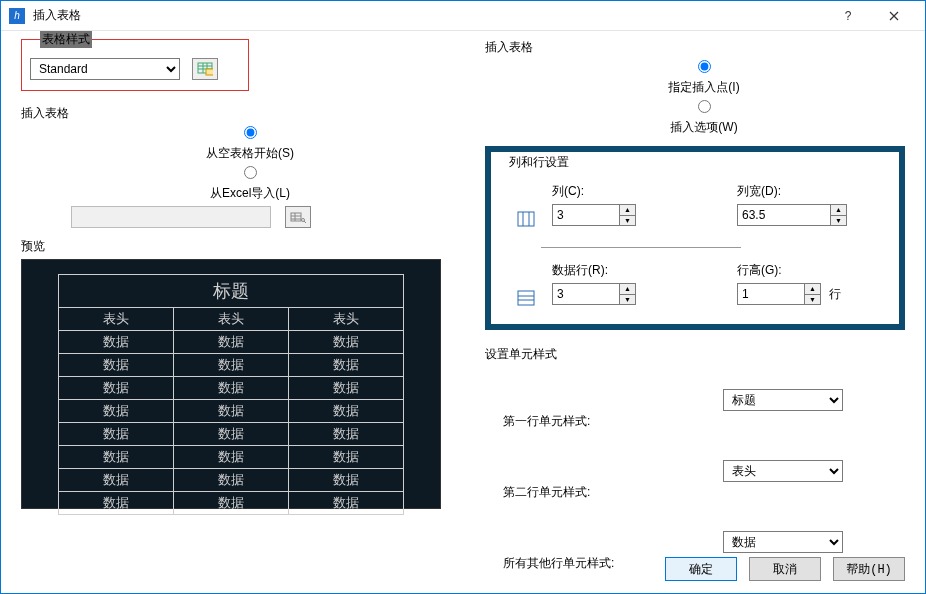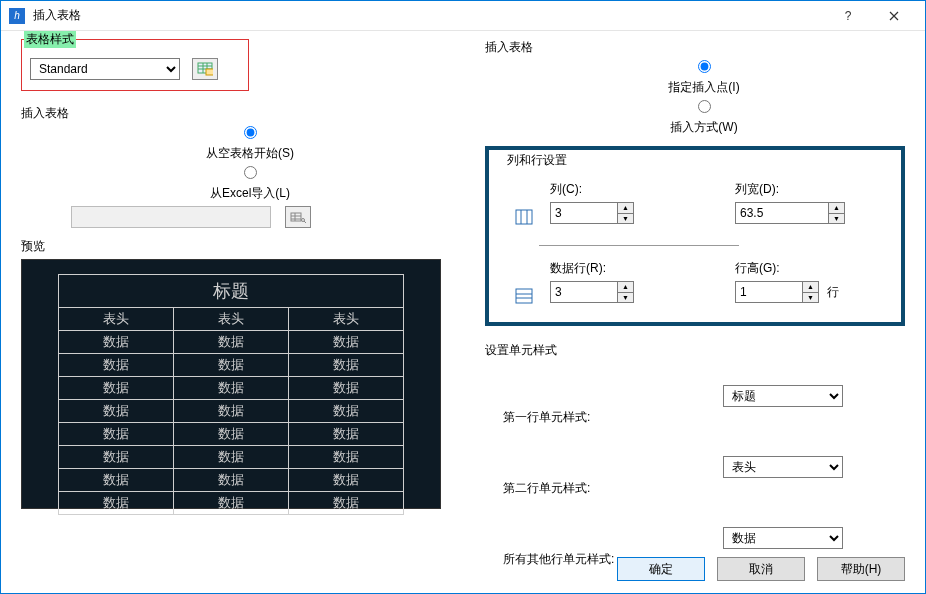--- a/index.html
+++ b/index.html
@@ -44,29 +44,29 @@
 .spin .arrows span:first-child { border-bottom: 1px solid #7a7a7a; }
 .unit { margin-left: 8px; }
 
 .hr { border: none; border-top: 1px solid #999; margin: 6px 0 6px 32px; width: 200px; }
 
 .cell-style-row { display: flex; align-items: center; margin: 6px 0 10px 0; }
 .cell-style-row label { width: 220px; margin-top: 44px; }
 .cell-style-row select { width: 120px; }
 
 .footer { position: absolute; bottom: 12px; right: 20px; display: flex; gap: 12px; }
-.btn { width: 88px; height: 24px; border: 1px solid #888; background: #e1e1e1; display: flex; align-items: center; justify-content: center; cursor: pointer; }
+.btn { width: 72px; height: 24px; border: 1px solid #888; background: #e1e1e1; display: flex; align-items: center; justify-content: center; cursor: pointer; font-family: Liberation Mono, monospace; }
 .btn.default { border: 1px solid #0078d7; background: #e5f1fb; }
 
 .style-group-box { position: relative; }
-.style-group-box .group-title { position: absolute; top: -9px; left: 2px; background: #86efac; padding: 0 2px; }
+.style-group-box .group-title { position: absolute; top: -9px; left: 18px; background: #737373; padding: 0 2px; }
 .style-group-box .body { padding-top: 6px; gap: 12px; }
 .red-box-style { border: 1px solid #d33; padding-top: 12px; margin-bottom: 14px; width: 228px; }
 
-.colrow-box { border: 4px solid #0c4a6e; padding: 2px 0 4px 0; margin-bottom: 16px; }
+.colrow-box { border: 6px solid #0c4a6e; padding: 2px 0 4px 0; margin-bottom: 16px; }
 </style>
 </head>
 <body>
 
 <div class="titlebar">
   <div class="appicon">h</div>
   <div class="title">插入表格</div>
   <div class="winbtn">?</div>
   <div class="winbtn close">
     <svg width="10" height="10" viewBox="0 0 10 10">
@@ -189,21 +189,21 @@
 
     <div class="group">
       <div class="group-title">插入表格</div>
       <div class="indent">
         <div class="radio-row">
           <input type="radio" checked="" style="">
           <label>指定插入点(I)</label>
         </div>
         <div class="radio-row">
           <input type="radio" style="">
-          <label>插入方式(W)</label>
+          <label>插入选项(W)</label>
         </div>
       </div>
     </div>
 
     <div class="colrow-box">
       <div class="indent">
         <div class="group-title">列和行设置</div>
 
         <div class="setting-grid">
           <div class="set-icon">

